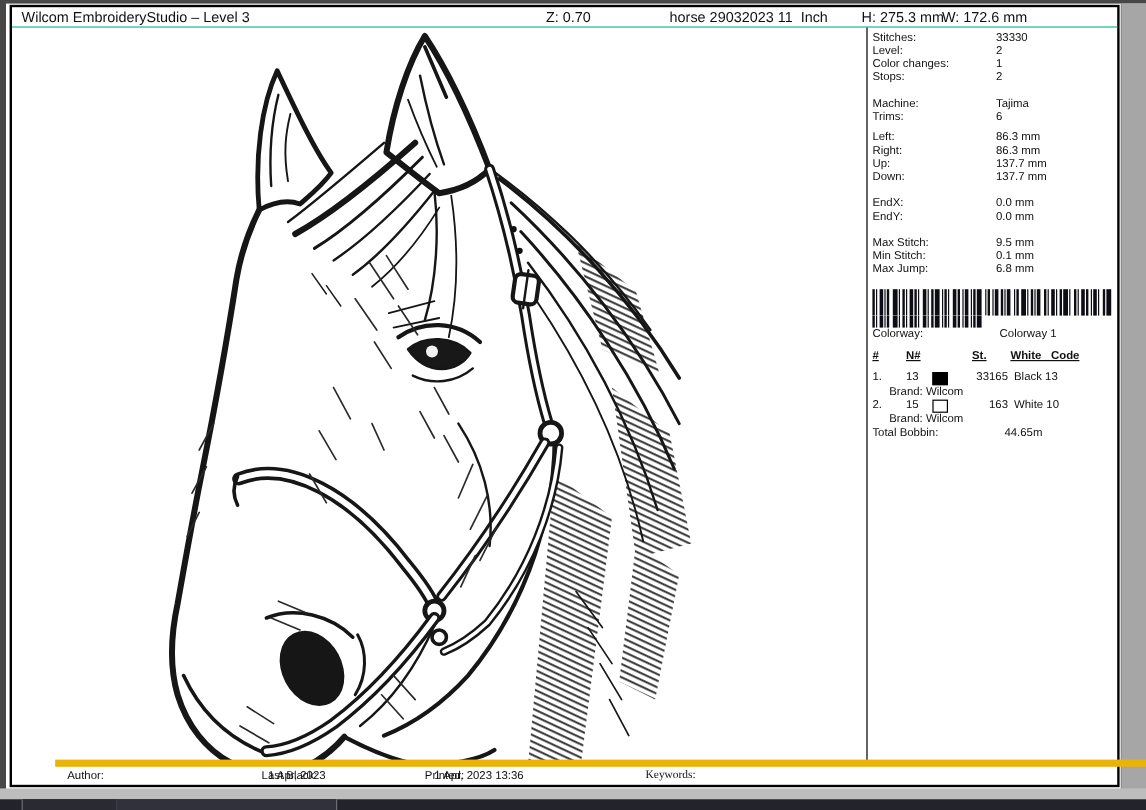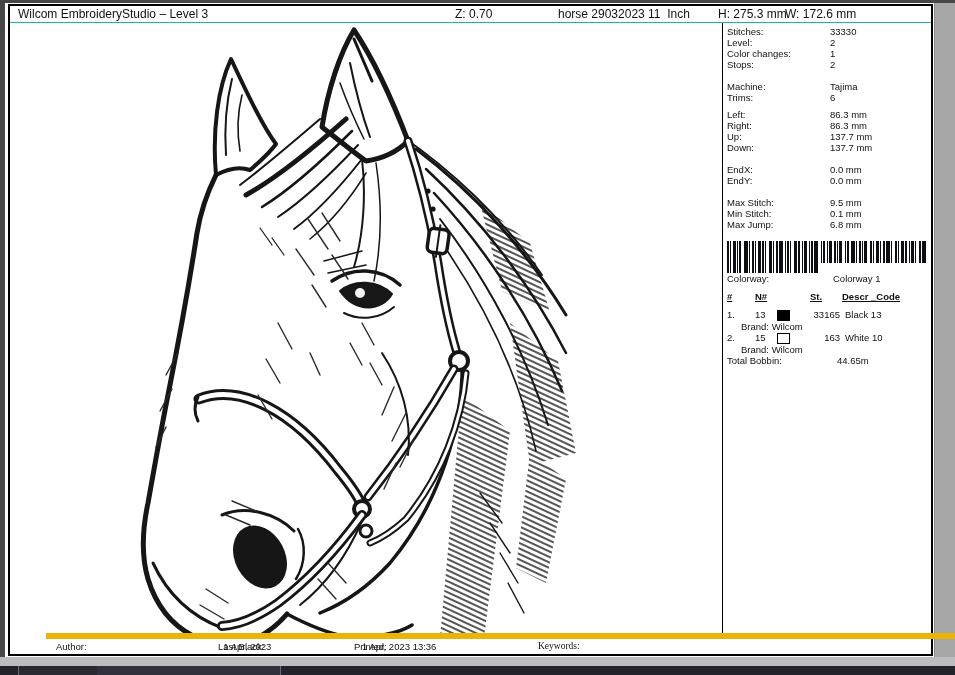--- a/index.html
+++ b/index.html
@@ -337,21 +337,21 @@
         <span class="lbl">Colorway:</span>
         <span class="val" style="left:106px;">Colorway 1</span>
       </div>
 
       <div class="gap-sm"></div>
 
       <div class="thead">
         <span class="th-0">#</span>
         <span class="th-1">N#</span>
         <span class="th-2">St.</span>
-        <span class="th-3">Descr _Code</span>
+        <span class="th-3">White _Code</span>
       </div>
       <div class="gap-sm"></div>
 
       <div class="trow">
         <span class="c-num">1.</span>
         <span class="c-n">13</span>
         <span class="c-sw" style="background: rgb(0, 0, 0);"></span>
         <span class="c-st">33165</span>
         <span class="c-descr">Black 13</span>
       </div>

